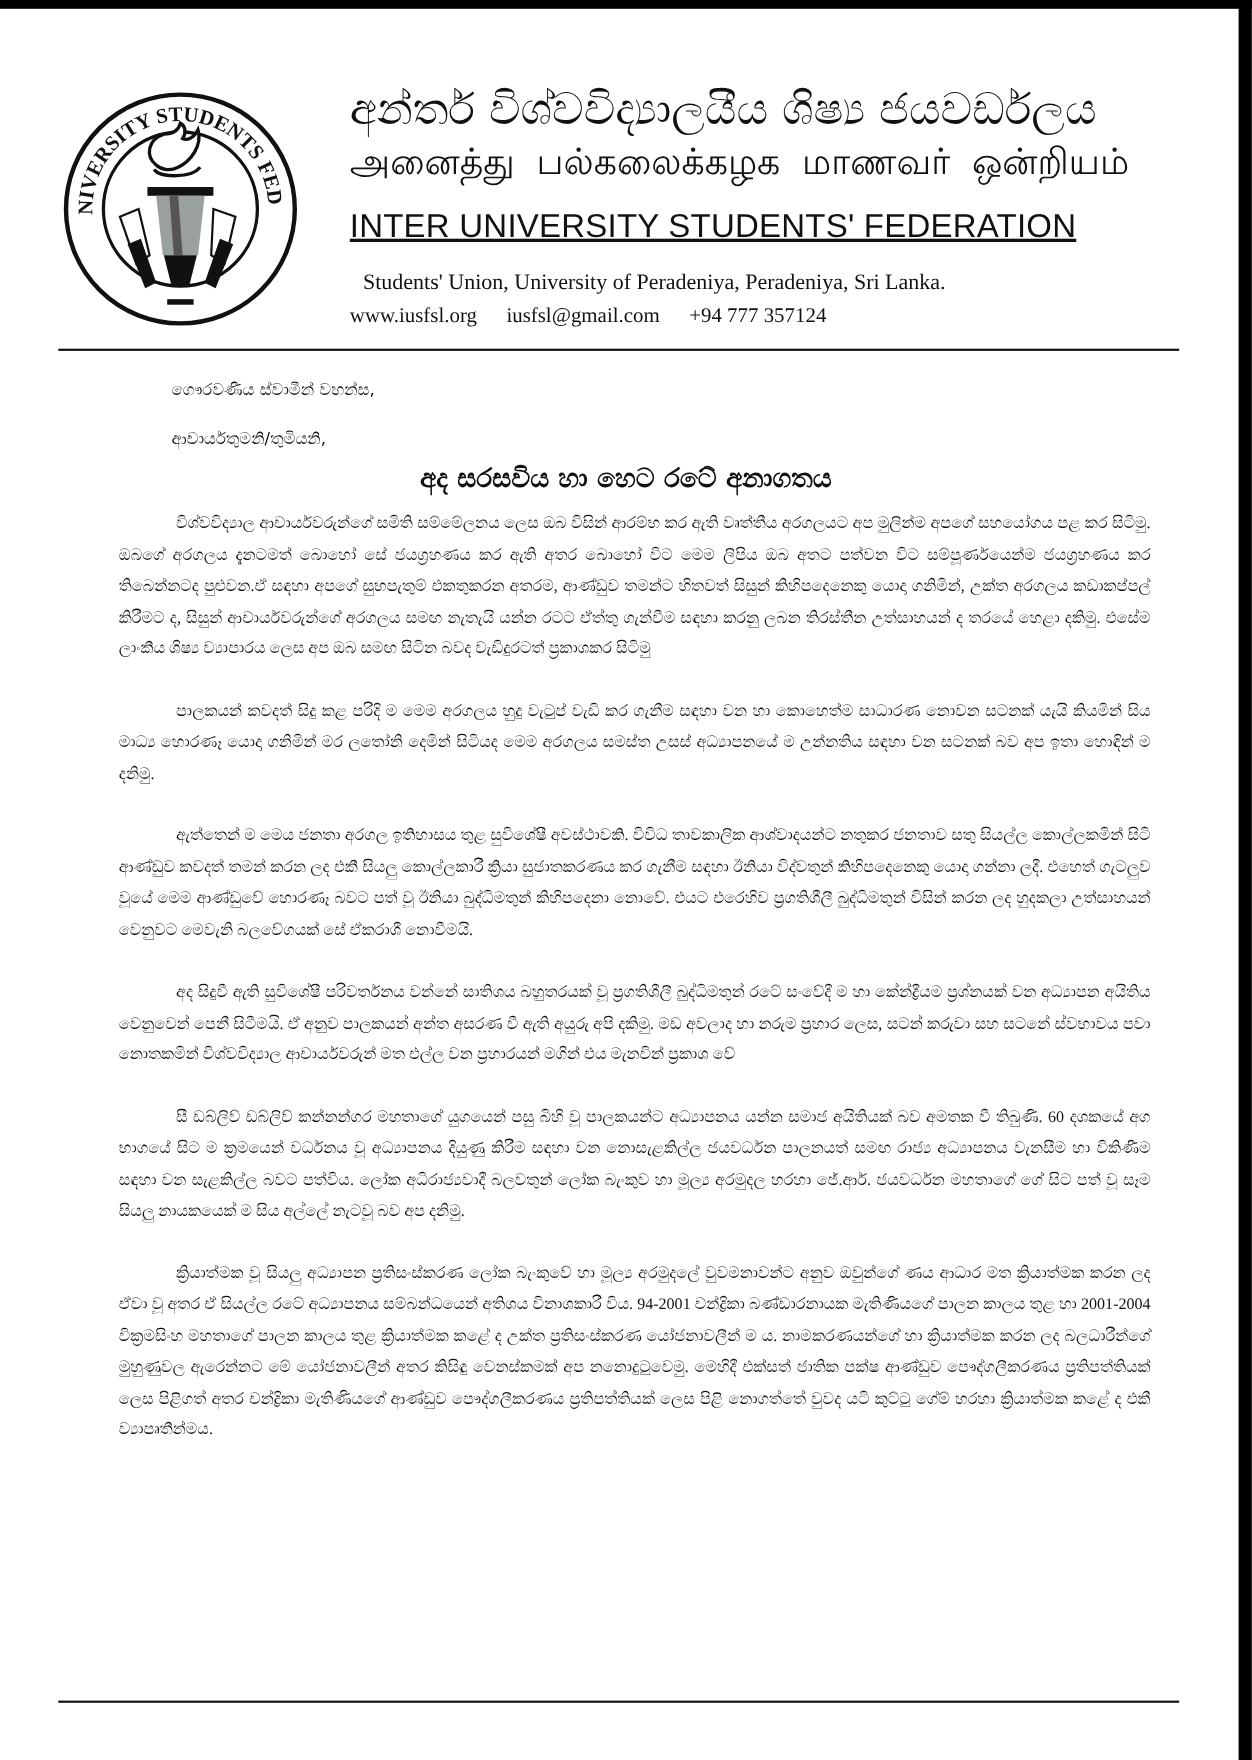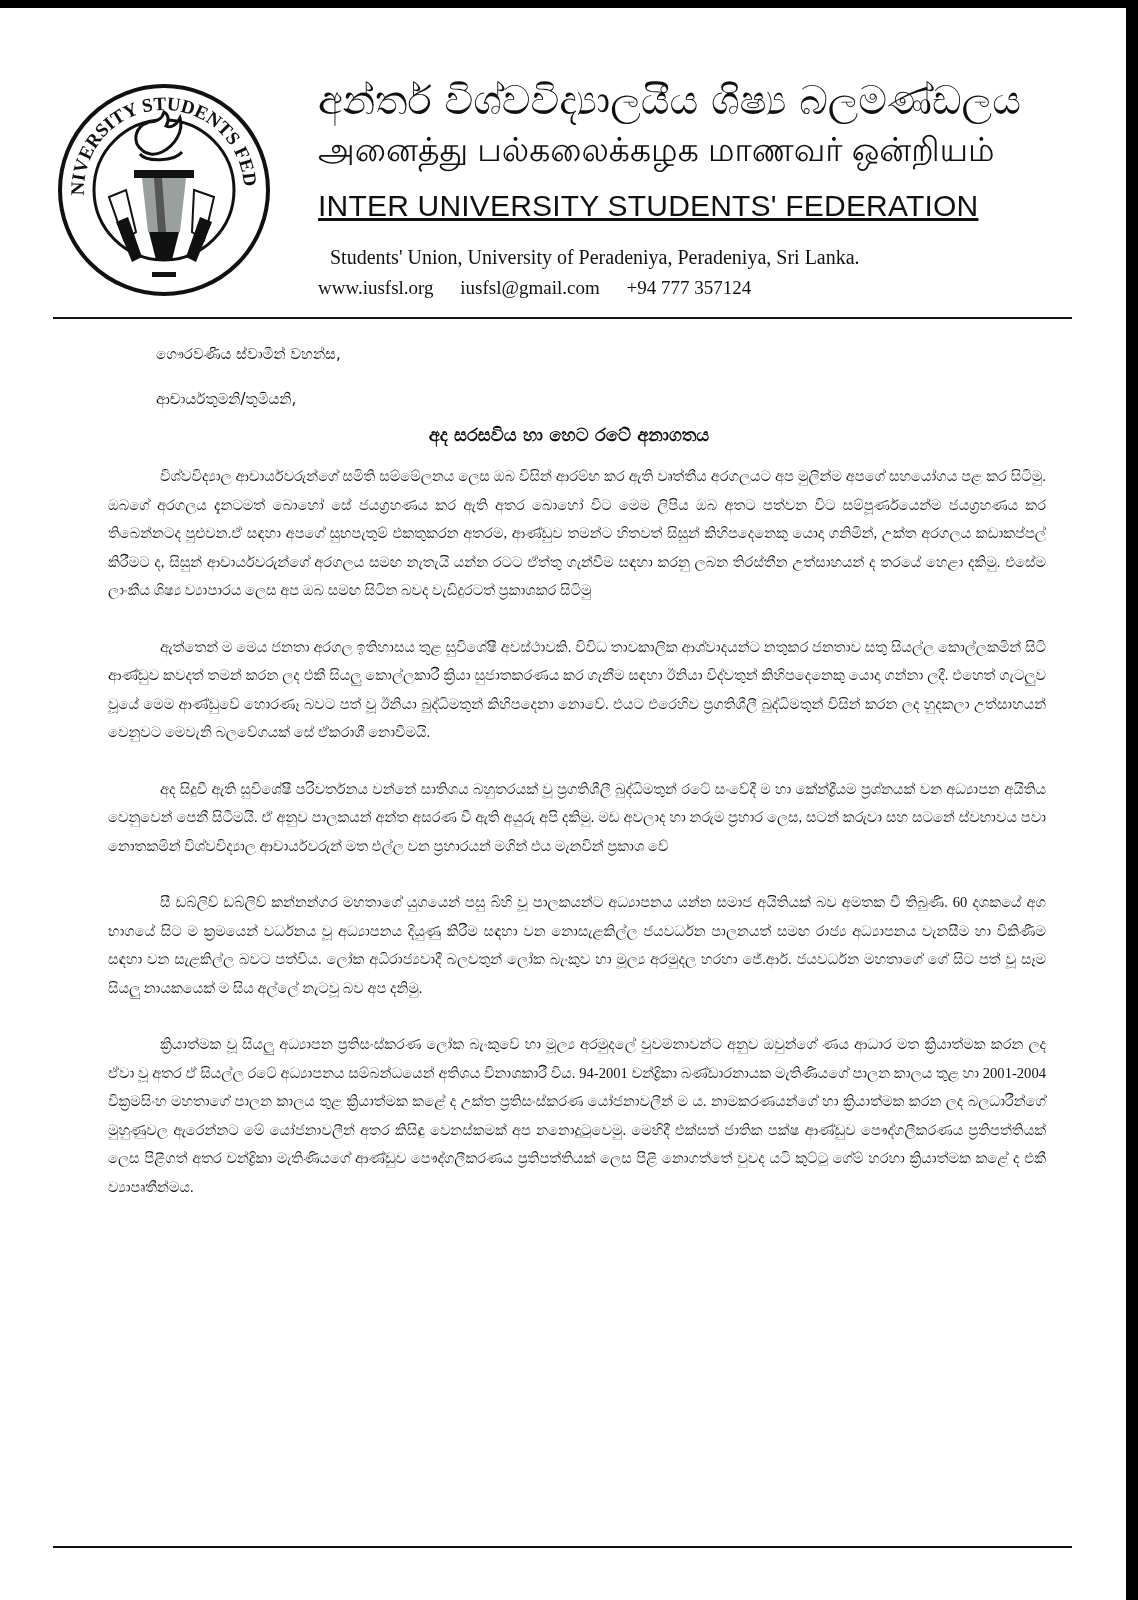--- a/index.html
+++ b/index.html
@@ -7,34 +7,34 @@
     width: 1138px; height: 1600px; position: relative; overflow: hidden;
     background: #ffffff; font-family: "Liberation Serif", serif; color: #111;
   }
   .frame-top { position: absolute; left: 0; top: 0; width: 1138px; height: 8px; background: #000; }
   .frame-right { position: absolute; left: 1126px; top: 0; width: 12px; height: 1600px; background: #000; }
 
   .logo { position: absolute; left: 54px; top: 82px; width: 220px; height: 216px; }
 
   .head-si { position: absolute; left: 318px; top: 76px; font-family: "DejaVu Sans", sans-serif;
     font-size: 40px; line-height: 48px; white-space: nowrap; letter-spacing: 0px; color: #111; }
-  .head-ta { position: absolute; left: 318px; top: 128px; font-family: Liberation Sans, sans-serif;
+  .head-ta { position: absolute; left: 318px; top: 128px; font-family: Liberation Mono, monospace;
     font-size: 33px; line-height: 44px; white-space: nowrap; color: #111; }
   .head-en { position: absolute; left: 318px; top: 188px; font-family: "Liberation Sans", sans-serif;
     font-size: 30px; line-height: 36px; white-space: nowrap; color: #111; letter-spacing: 0.2px; text-decoration: underline; }
   .head-addr { position: absolute; left: 330px; top: 246px; font-size: 20px; line-height: 22px; white-space: nowrap; }
   .head-contact { position: absolute; left: 318px; top: 277px; font-size: 19px; line-height: 22px; white-space: nowrap; }
   .head-contact span { margin-right: 22px; }
 
   .rule-top { position: absolute; left: 53px; top: 317px; width: 1019px; height: 2px; background: #111; }
   .rule-bottom { position: absolute; left: 53px; top: 1546px; width: 1019px; height: 2px; background: #111; }
 
   .salute { position: absolute; left: 108px; font-family: "DejaVu Sans", sans-serif; font-size: 15px; line-height: 22px; white-space: nowrap; margin-left: 48px; }
   .title { position: absolute; left: 0; width: 1138px; top: 422px; text-align: center;
-    font-family: "DejaVu Sans", sans-serif; font-weight: bold; font-size: 18px; line-height: 26px; }
+    font-family: "DejaVu Sans", sans-serif; font-weight: bold; font-size: 24px; line-height: 26px; }
 
   .body-text { position: absolute; left: 108px; width: 938px; top: 462px;
     font-family: Liberation Serif, serif; font-size: 14.6px; line-height: 28.5px; text-align: justify; }
   .body-text p { margin: 0 0 28px 0; text-indent: 52px; }
 </style>
 </head>
 <body>
 
 <div class="frame-top"></div>
 <div class="frame-right"></div>
@@ -61,38 +61,39 @@
 
     <polygon points="55,115 72,108 82,150 70,158" fill="#fff" stroke="#111" stroke-width="2"></polygon>
     <polygon points="140,108 160,115 150,158 138,150" fill="#fff" stroke="#111" stroke-width="2"></polygon>
     <polygon points="62,140 74,135 88,175 78,180" fill="#111"></polygon>
     <polygon points="146,135 158,140 142,180 132,175" fill="#111"></polygon>
     <polygon points="95,150 125,150 118,178 102,178" fill="#111"></polygon>
     <rect x="98" y="190" width="24" height="5" fill="#111"></rect>
   </svg>
 </div>
 
-<div class="head-si">අන්තර් විශ්වවිද්‍යාලයීය ශිෂ්‍ය බලමණ්ඩලය</div>
+<div class="head-si">අන්තර් විශ්වවිද්‍යාලයීය ශිෂ්‍ය ජයවර්ඩලය</div>
 <div class="head-ta">அனைத்து பல்கலைக்கழக மாணவர் ஒன்றியம்</div>
 <div class="head-en">INTER UNIVERSITY STUDENTS' FEDERATION</div>
 <div class="head-addr">Students' Union, University of Peradeniya, Peradeniya, Sri Lanka.</div>
 <div class="head-contact">
   <span>www.iusfsl.org</span>
   <span>iusfsl@gmail.com</span>
   <span>+94 777 357124</span>
 </div>
 
 <div class="rule-top"></div>
 
 <div class="salute" style="top:343px">ගෞරවණීය ස්වාමීන් වහන්ස,</div>
 <div class="salute" style="top:388px">ආචාර්යතුමනි/තුමියනි,</div>
 
 <div class="title">අද සරසවිය හා හෙට රටේ අනාගතය</div>
 
 <div class="body-text">
   <p>විශ්වවිද්‍යාල ආචාර්යවරුන්ගේ සමිති සම්මේලනය ලෙස ඔබ විසින් ආරම්භ කර ඇති වෘත්තීය අරගලයට අප මුලින්ම අපගේ සහයෝගය පළ කර සිටිමු. ඔබගේ අරගලය දැනටමත් බොහෝ සේ ජයග්‍රහණය කර ඇති අතර බොහෝ විට මෙම ලිපිය ඔබ අතට පත්වන විට සම්පූර්ණයෙන්ම ජයග්‍රහණය කර තිබෙන්නටද පුළුවන.ඒ සඳහා අපගේ සුභපැතුම් එකතුකරන අතරම, ආණ්ඩුව තමන්ට හිතවත් සිසුන් කිහිපදෙනෙකු යොදා ගනිමින්, උක්ත අරගලය කඩාකප්පල් කිරීමට ද, සිසුන් ආචාර්යවරුන්ගේ අරගලය සමඟ නැතැයි යන්න රටට ඒත්තු ගැන්වීම සඳහා කරනු ලබන තිරස්තීන උත්සාහයන් ද තරයේ හෙළා දකිමු. එසේම ලාංකීය ශිෂ්‍ය ව්‍යාපාරය ලෙස අප ඔබ සමඟ සිටින බවද වැඩිදුරටත් ප්‍රකාශකර සිටිමු</p>
+  <p>පාලකයන් කවදත් සිදු කළ පරිදි ම මෙම අරගලය හුදු වැටුප් වැඩි කර ගැනීම සඳහා වන හා කොහෙත්ම සාධාරණ නොවන සටනක් යැයි කියමින් සිය මාධ්‍ය හොරණෑ යොදා ගනිමින් මර ලතෝනි දෙමින් සිටියද මෙම අරගලය සමස්ත උසස් අධ්‍යාපනයේ ම උන්නතිය සඳහා වන සටනක් බව අප ඉතා හොඳින් ම දනිමු.</p>
   <p>ඇත්තෙන් ම මෙය ජනතා අරගල ඉතිහාසය තුළ සුවිශේෂී අවස්ථාවකි. විවිධ තාවකාලික ආශ්වාදයන්ට නතුකර ජනතාව සතු සියල්ල කොල්ලකමින් සිටි ආණ්ඩුව කවදත් තමන් කරන ලද එකී සියලු කොල්ලකාරී ක්‍රියා සුජාතකරණය කර ගැනීම සඳහා ඊනියා විද්වතුන් කිහිපදෙනෙකු යොදා ගන්නා ලදී. එහෙත් ගැටලුව වූයේ මෙම ආණ්ඩුවේ හොරණෑ බවට පත් වූ ඊනියා බුද්ධිමතුන් කිහිපදෙනා නොවේ. එයට එරෙහිව ප්‍රගතිශීලී බුද්ධිමතුන් විසින් කරන ලද හුදකලා උත්සාහයන් වෙනුවට මෙවැනි බලවේගයක් සේ ඒකරාශී නොවීමයි.</p>
   <p>අද සිදුවී ඇති සුවිශේෂී පරිවර්තනය වන්නේ සාතිශය බහුතරයක් වූ ප්‍රගතිශීලී බුද්ධිමතුන් රටේ සංවේදී ම හා කේන්ද්‍රීයම ප්‍රශ්නයක් වන අධ්‍යාපන අයිතිය වෙනුවෙන් පෙනී සිටීමයි. ඒ අනුව පාලකයන් අන්ත අසරණ වී ඇති අයුරු අපි දකිමු. මඩ අවලාද හා නරුම ප්‍රහාර ලෙස, සටන් කරුවා සහ සටනේ ස්වභාවය පවා නොතකමින් විශ්වවිද්‍යාල ආචාර්යවරුන් මත එල්ල වන ප්‍රහාරයන් මගින් එය මැනවින් ප්‍රකාශ වේ</p>
   <p>සී ඩබ්ලිව් ඩබ්ලිව් කන්නන්ගර මහතාගේ යුගයෙන් පසු බිහි වූ පාලකයන්ට අධ්‍යාපනය යන්න සමාජ අයිතියක් බව අමතක වී තිබුණි. 60 දශකයේ අග භාගයේ සිට ම ක්‍රමයෙන් වර්ධනය වූ අධ්‍යාපනය දියුණු කිරීම සඳහා වන නොසැළකිල්ල ජයවර්ධන පාලනයත් සමඟ රාජ්‍ය අධ්‍යාපනය වැනසීම හා විකිණීම සඳහා වන සැළකිල්ල බවට පත්විය. ලෝක අධිරාජ්‍යවාදී බලවතුන් ලෝක බැංකුව හා මූල්‍ය අරමුදල හරහා ජේ.ආර්. ජයවර්ධන මහතාගේ ගේ සිට පත් වූ සෑම සියලු නායකයෙක් ම සිය අල්ලේ නැටවූ බව අප දනිමු.</p>
   <p>ක්‍රියාත්මක වූ සියලු අධ්‍යාපන ප්‍රතිසංස්කරණ ලෝක බැංකුවේ හා මූල්‍ය අරමුදලේ වුවමනාවන්ට අනුව ඔවුන්ගේ ණය ආධාර මත ක්‍රියාත්මක කරන ලද ඒවා වූ අතර ඒ සියල්ල රටේ අධ්‍යාපනය සම්බන්ධයෙන් අතිශය විනාශකාරී විය. 94-2001 චන්ද්‍රිකා බණ්ඩාරනායක මැතිණියගේ පාලන කාලය තුළ හා 2001-2004 වික්‍රමසිංහ මහතාගේ පාලන කාලය තුළ ක්‍රියාත්මක කළේ ද උක්ත ප්‍රතිසංස්කරණ යෝජනාවලීන් ම ය. නාමකරණයන්ගේ හා ක්‍රියාත්මක කරන ලද බලධාරීන්ගේ මුහුණුවල ඇරෙන්නට මේ යෝජනාවලීන් අතර කිසිඳු වෙනස්කමක් අප නනොදුටුවෙමු. මෙහිදී එක්සත් ජාතික පක්ෂ ආණ්ඩුව පෞද්ගලීකරණය ප්‍රතිපත්තියක් ලෙස පිළිගත් අතර චන්ද්‍රිකා මැතිණියගේ ආණ්ඩුව පෞද්ගලීකරණය ප්‍රතිපත්තියක් ලෙස පිළි නොගත්තේ වුවද යටි කුට්ටු ගේම් හරහා ක්‍රියාත්මක කළේ ද එකී ව්‍යාපෘතීන්මය.</p>
 </div>
 
 <div class="rule-bottom"></div>
 
 </body></html>

